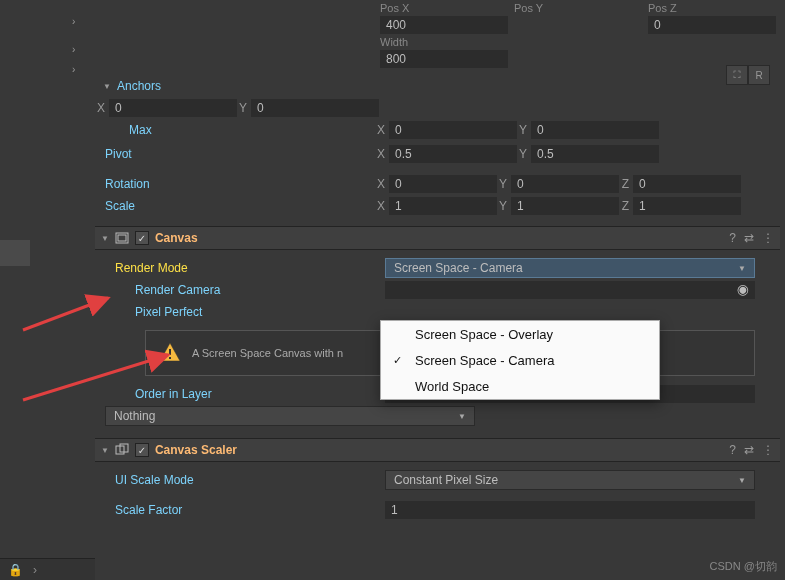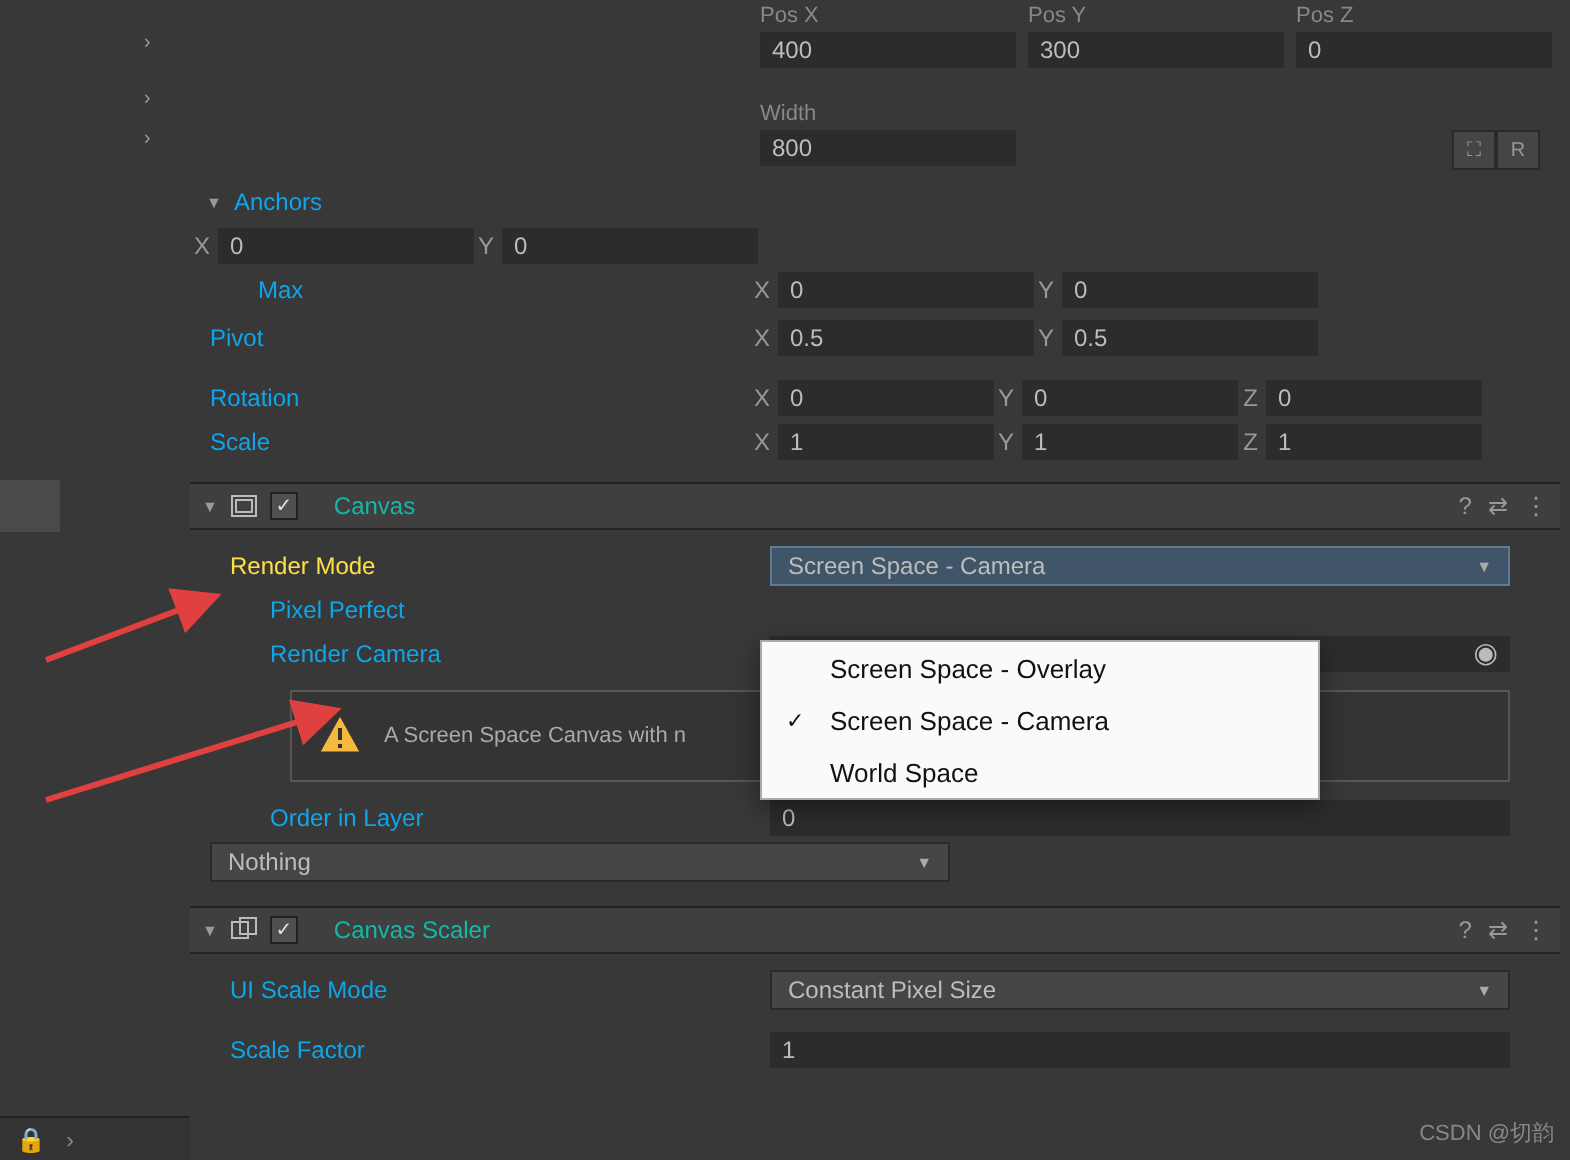--- a/index.html
+++ b/index.html
@@ -2,35 +2,35 @@
 <html><head>
 <meta charset="utf-8">
 <style>
 * { margin: 0; padding: 0; box-sizing: border-box; font-family: Arial, sans-serif; }
 body { background: #383838; color: #bdbdbd; font-size: 12px; width: 785px; height: 580px; overflow: hidden; position: relative; }
 .left-sidebar { position: absolute; left: 0; top: 0; width: 90px; height: 580px; background: #383838; }
 .left-sidebar .chev { position: absolute; color: #999; font-size: 10px; }
 .left-strip { position: absolute; left: 0; top: 240px; width: 30px; height: 26px; background: #4a4a4a; }
 .main { position: absolute; left: 95px; top: 0; right: 5px; height: 580px; }
 .row { display: flex; align-items: center; height: 20px; margin: 0 0 2px 0; }
-.label { width: 280px; color: #0ea5e9; padding-left: 4px; }
+.label { width: 280px; color: #7dd3fc; padding-left: 4px; }
 .label.blue { color: #fde047; }
 .field-label-top { color: #888; font-size: 11px; margin-bottom: 2px; }
 .input { background: #2c2c2c; border: none; color: #bdbdbd; height: 18px; padding: 2px 6px; font-size: 12px; outline: none; }
 .input.w130 { width: 128px; }
 .input.w370 { width: 370px; }
 .input.w108 { width: 108px; }
 .xlabel { color: #999; width: 14px; text-align: right; padding-right: 4px; }
 .tri { display: inline-block; color: #999; font-size: 8px; width: 12px; text-align: center; cursor: pointer; }
 .tri.down::before { content: "▼"; }
 .header { background: #3f3f3f; height: 24px; display: flex; align-items: center; padding: 0 6px; border-top: 1px solid #232323; border-bottom: 1px solid #232323; }
 .header .foldout { color: #999; font-size: 8px; margin-right: 6px; cursor: pointer; }
 .header .icon { width: 14px; height: 14px; margin-right: 6px; display: flex; align-items: center; justify-content: center; }
 .header .check { width: 14px; height: 14px; background: #505050; border: 1px solid #222; display: flex; align-items: center; justify-content: center; margin-right: 6px; font-size: 10px; color: #ddd; cursor: pointer; }
-.header .title { font-weight: normal; color: #14b8a6; flex: 1; margin-left: 12px; }
+.header .title { font-weight: bold; color: #fdba74; flex: 1; }
 .header .hicon { color: #999; font-size: 12px; margin-left: 8px; cursor: pointer; }
 .dropdown { background: #454545; border: 1px solid #2a2a2a; color: #bdbdbd; height: 20px; display: flex; align-items: center; padding: 0 8px; width: 370px; position: relative; cursor: pointer; }
 .dropdown.active { background: #405568; border: 1px solid #5a7a95; }
 .dropdown .arrow { position: absolute; right: 8px; font-size: 8px; color: #aaa; }
 .circ-target { position: absolute; right: 6px; color: #bbb; font-size: 14px; }
 .warn-box { background: #343434; border: 1px solid #555; padding: 10px 12px; margin: 8px 0 8px 40px; width: 610px; display: flex; align-items: center; }
 .warn-icon { width: 24px; height: 24px; margin-right: 10px; flex-shrink: 0; }
 .warn-text { color: #aaa; font-size: 11px; }
 .popup { position: absolute; background: #fafafa; border: 1px solid #aaa; box-shadow: 0 4px 12px rgba(0,0,0,0.4); width: 280px; z-index: 100; }
 .popup-item { height: 26px; display: flex; align-items: center; padding: 0 12px; color: #111; font-size: 13px; cursor: pointer; }
@@ -48,24 +48,24 @@
   <span class="chev" style="left:72px;top:16px">›</span>
   <span class="chev" style="left:72px;top:44px">›</span>
   <span class="chev" style="left:72px;top:64px">›</span>
   <div class="left-strip"></div>
 </div>
 
 <div class="main">
 
   <div style="display:flex; padding-left:285px; gap:4px; margin-top:2px;">
     <div style="width:130px"><div class="field-label-top">Pos X</div><input class="input w130" value="400" style=""></div>
-    <div style="width:130px"><div class="field-label-top">Pos Y</div><input class="input w130" value="300" style=""></div>
+    <div style="width:130px"><div class="field-label-top">Pos Y</div></div>
     <div style="width:130px"><div class="field-label-top">Pos Z</div><input class="input w130" value="0" style=""></div>
   </div>
-  <div style="display:flex; padding-left:285px; gap:4px; margin-top:17px;">
+  <div style="display:flex; padding-left:285px; gap:4px; margin-top:2px;">
     <div style="width:130px"><div class="field-label-top">Width</div><input class="input w130" value="800" style=""></div>
   </div>
   <div class="btn-grp">
     <div class="btn">⛶</div>
     <div class="btn">R</div>
   </div>
 
   <div class="row" style="margin-top:8px">
     <span class="tri down" style="margin-left:6px"></span>
     <span class="label" style="width:260px">Anchors</span>
@@ -128,28 +128,28 @@
   </div>
 
   <div style="padding:8px 10px 4px 10px">
     <div class="row">
       <span class="label blue" style="padding-left:10px">Render Mode</span>
       <div class="dropdown active">
         <span>Screen Space - Camera</span>
         <span class="arrow">▼</span>
       </div>
     </div>
-    <div class="row">
-      <span class="label" style="padding-left:30px">Pixel Perfect</span>
-    </div>
     <div class="row" style="position:relative">
       <span class="label" style="padding-left:30px">Render Camera</span>
       <div style="width:370px;height:18px;background:#2c2c2c;position:relative">
         <span class="circ-target">◉</span>
       </div>
+    </div>
+    <div class="row">
+      <span class="label" style="padding-left:30px">Pixel Perfect</span>
     </div>
 
     <div class="warn-box">
       <svg class="warn-icon" viewBox="0 0 24 24">
           <path d="M12 2 L22 20 L2 20 Z" fill="#f5b93f" stroke="#333" stroke-width="0.5"></path>
           <rect x="11" y="8" width="2" height="6" fill="#333"></rect>
           <rect x="11" y="16" width="2" height="2" fill="#333"></rect>
         </svg>
       <span class="warn-text">A Screen Space Canvas with n<span style="visibility:hidden">xxxxxxxxxxxxxxxxxxxxxxxxxxxxxxxxxxxxxxxxxxxxxx</span>vas.</span>
     </div>

